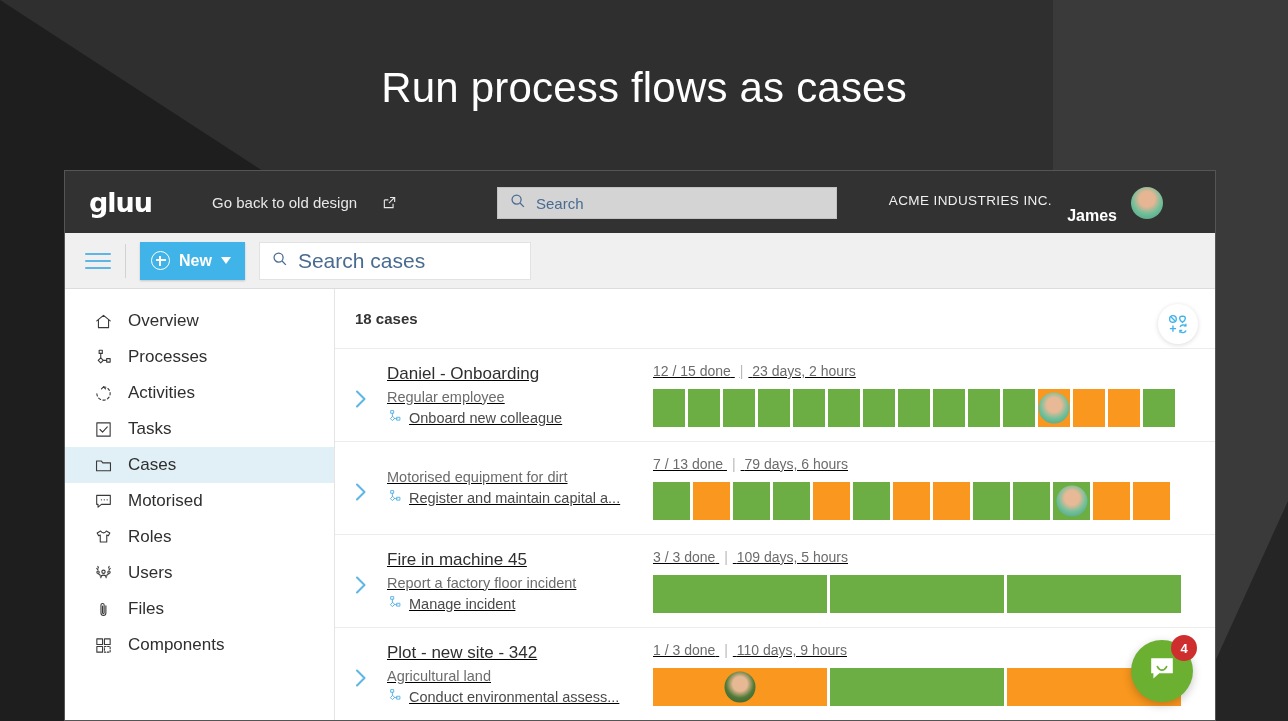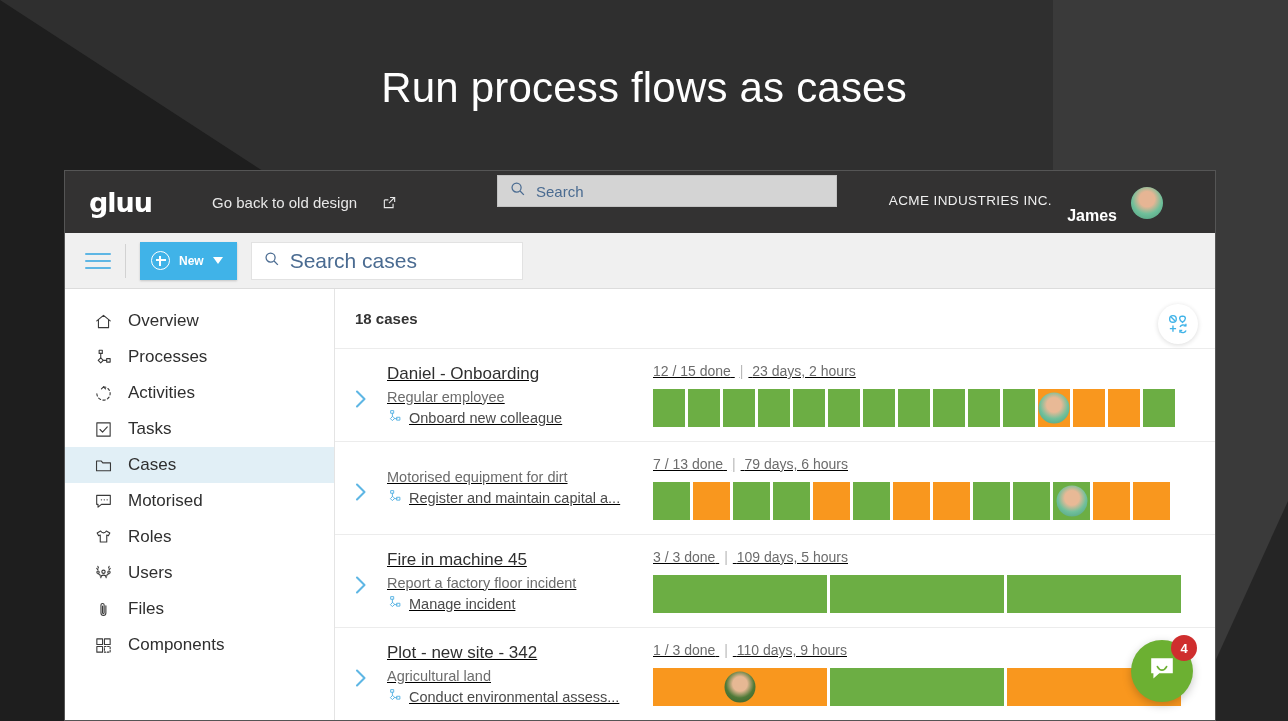--- a/index.html
+++ b/index.html
@@ -54,21 +54,21 @@
     color: #fff; font-size: 27px; font-weight: 700;
     font-family: "DejaVu Sans", sans-serif;
     letter-spacing: -1px; margin-left: 6px;
   }
   .old-design {
     color: #e8e8e8; font-size: 15px; margin-left: 60px;
     display: flex; align-items: center; gap: 25px; cursor: pointer;
   }
   .ext-icon { display: inline-block; width: 15px; height: 15px; }
   .topsearch {
-    position: absolute; left: 432px; top: 4px;
+    position: absolute; left: 432px; top: 16px;
     width: 340px; height: 32px; background: #d4d4d4;
     border: 1px solid #c2c2c2;
     display: flex; align-items: center; gap: 10px; padding: 0 12px;
   }
   .topsearch .ph { color: #4a6b91; font-size: 15px; }
   .org {
     position: absolute; right: 163px; top: 22px;
     color: #f0f0f0; font-size: 13.5px; letter-spacing: 0.4px;
   }
   .username {
@@ -88,21 +88,21 @@
     border-bottom: 1px solid #dcdcdc;
     display: flex; align-items: center; padding: 0 0 0 20px; gap: 14px;
     position: relative;
   }
   .hamburger { width: 26px; display: flex; flex-direction: column; gap: 5px; cursor: pointer; }
   .hamburger i { display: block; height: 2px; background: #5eb6e4; border-radius: 1px; }
   .tb-sep { width: 1px; height: 34px; background: #d2d2d2; }
   .new-btn {
     background: #40b3e8; color: #fff; height: 38px;
     display: flex; align-items: center; gap: 9px;
-    padding: 0 14px 0 11px; font-size: 12px; font-weight: 700;
+    padding: 0 14px 0 11px; font-size: 16px; font-weight: 700;
     cursor: pointer; box-shadow: 0 1px 2px rgba(0,0,0,.18);
   }
   .plus-circle {
     width: 19px; height: 19px; border: 1.8px solid #fff; border-radius: 50%;
     position: relative; flex: 0 0 19px;
   }
   .plus-circle:before, .plus-circle:after {
     content: ""; position: absolute; background: #fff;
   }
   .plus-circle:before { left: 3.5px; right: 3.5px; top: 7.3px; height: 1.8px; }

